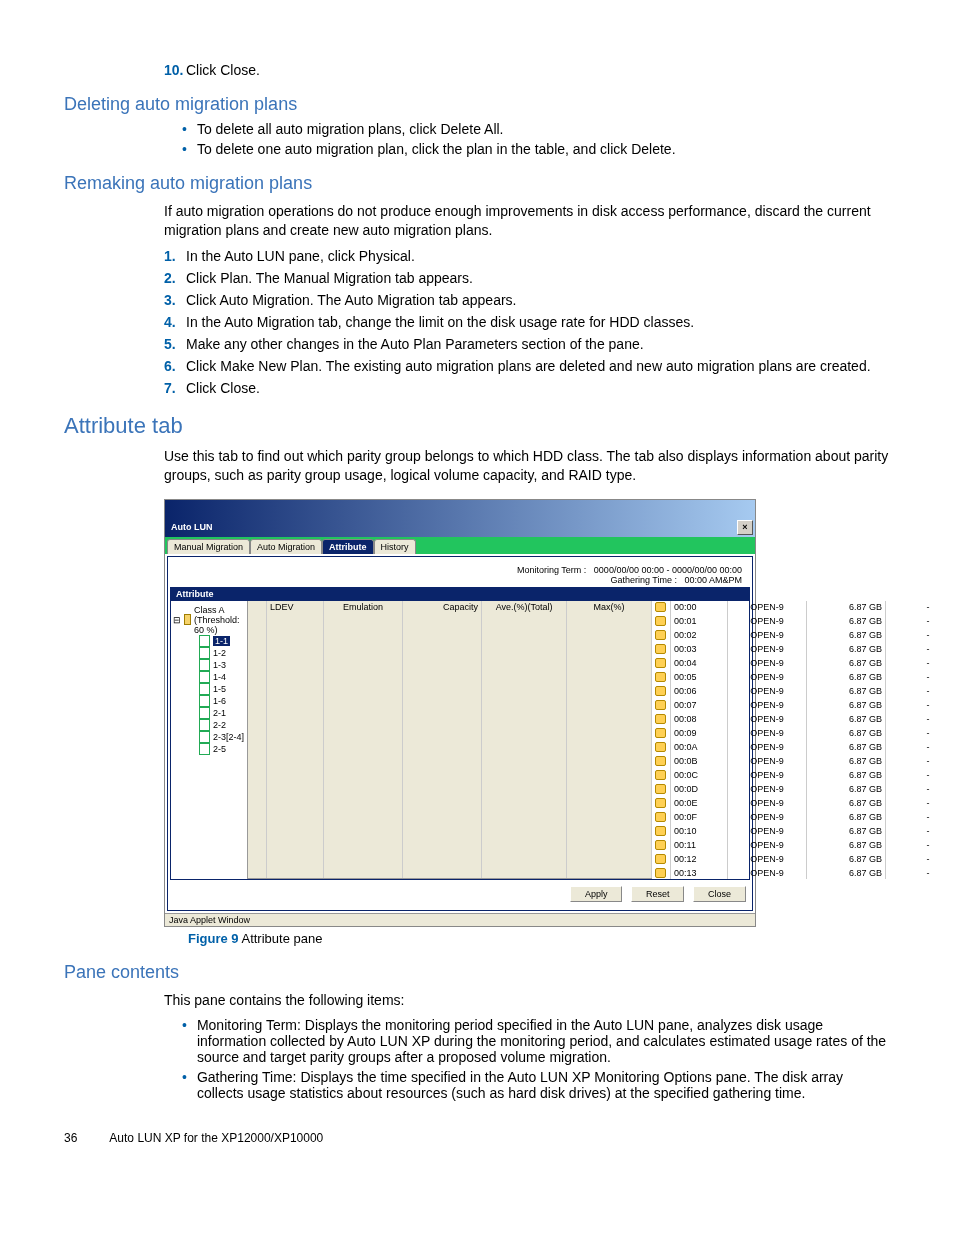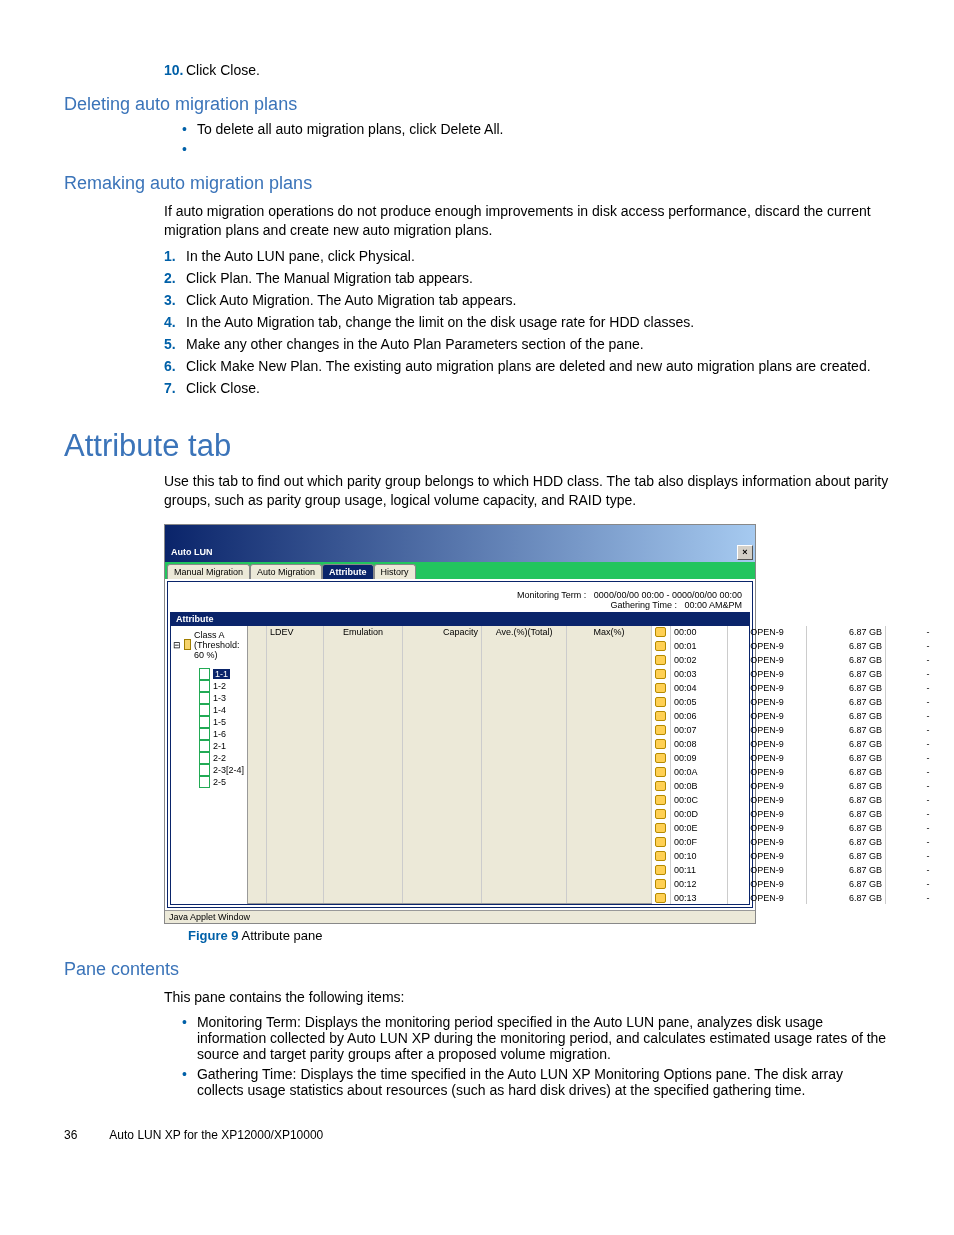--- a/index.html
+++ b/index.html
@@ -5,21 +5,21 @@
   body {
     font-family: Arial, Helvetica, sans-serif;
     font-size: 14px;
     color: #000;
     margin: 0;
     padding: 56px 64px 40px 64px;
     width: 826px;
   }
   .ol-num { color: #0060a8; font-weight: bold; display:inline-block; width:22px; }
   h2.blue { color:#3b74b9; font-weight:400; font-size:18px; margin:16px 0 6px 0; }
-  h1.blue { color:#3b74b9; font-weight:400; font-size:31px; margin:32px 0 8px 0; }
+  h1.blue { color:#3b74b9; font-weight:400; font-size:22px; margin:17px 0 8px 0; }
   .bullets { margin-left:118px; }
   .bullet-row { display:flex; margin:4px 0; }
   .bullet-dot { color:#0060a8; margin-right:10px; }
   .ol-row { display:flex; margin:6px 0 6px 100px; }
   .ol-row .txt { flex:1; }
   p.body { margin:8px 0 8px 100px; line-height:1.35; }
 
   
   .shot-wrap { margin:14px 0 4px 100px; border:1px solid #888; width:590px; font-family:'Tahoma',sans-serif; font-size:9px; color:#000; }
   .titlebar { background:linear-gradient(to right,#0a246a,#a6caf0); color:#fff; padding:20px 2px 2px 6px; display:flex; justify-content:space-between; align-items:center; font-weight:bold; }
@@ -27,21 +27,21 @@
   .tabsbar { background:#22c55e; padding:2px 2px 0 2px; display:flex; }
   .wtab { background:#ece9d8; border:1px solid #888; border-bottom:none; padding:2px 6px; margin-right:0; font-size:9px; border-radius:3px 3px 0 0; }
   .wtab.active { background:#0a246a; color:#fff; font-weight:bold; }
   .pane-body { border:1px solid #0a246a; margin:2px; background:#fff; padding:2px; }
   .mon-row { text-align:right; padding:6px 8px 2px 0; font-size:9px; }
   .attrbar { background:#0a246a; color:#fff; font-weight:bold; padding:2px 6px; font-size:9px; }
   .split { display:flex; border:1px solid #0a246a; border-top:none; }
   .treepane { width:170px; border-right:1px solid #999; background:#fff; padding:4px 2px; font-size:9px; }
   .tree-root { display:flex; align-items:center; gap:3px; }
   .folder { width:11px; height:9px; background:#f6d36b; border:1px solid #a07d00; display:inline-block; }
-  .tree-kids { margin-left:26px;margin-top:8px; }
+  .tree-kids { margin-left:26px; }
   .tree-item { display:flex; align-items:center; gap:3px; line-height:12px; }
   .docicon { width:9px; height:10px; background:#fff; border:1px solid #2a5; display:inline-block; }
   .sel { background:#0a246a; color:#fff; padding:0 2px; }
   .gridpane { flex:1; display:flex; flex-direction:row; }
   .ghead { display:flex; background:#ece9d8; border-bottom:1px solid #999; }
   .ghead > div, .grow > div { border-right:1px solid #ccc; padding:1px 3px; overflow:hidden; white-space:nowrap; }
   .c-ico{width:12px;} .c-ldev{width:50px;} .c-emu{width:72px;text-align:center;} .c-cap{width:72px;text-align:right;} .c-ave{width:78px;text-align:center;} .c-max{width:78px;text-align:center;}
   .gbody { height:278px; overflow:hidden; position:relative; }
   .grow { display:flex; font-size:9px; line-height:10px; }
   .cylicon { width:9px; height:8px; border:1px solid #b58a00; border-radius:2px; background:#ffd054; display:inline-block; }
@@ -64,20 +64,21 @@
 </div>
 
 <h2 class="blue">Deleting auto migration plans</h2>
 <div class="bullets">
   <div class="bullet-row">
       <span class="bullet-dot">•</span>
       <span>To delete all auto migration plans, click Delete All.</span>
     </div>
   <div class="bullet-row">
       <span class="bullet-dot">•</span>
+      <span>To delete one auto migration plan, click the plan in the table, and click Delete.</span>
     </div>
 </div>
 
 <h2 class="blue">Remaking auto migration plans</h2>
 <p class="body">If auto migration operations do not produce enough improvements in disk access performance, discard the current migration plans and create new auto migration plans.</p>
 <div id="remake-steps">
     <div class="ol-row">
       <span class="ol-num">1.</span>
       <span class="txt">In the Auto LUN pane, click Physical.</span>
     </div>
@@ -353,20 +354,25 @@
             </div>
           <div class="scroll">
             <div class="up">▴</div>
             <div style="position:absolute;bottom:0;left:0;right:0">
                 <div class="dn">▾</div>
               </div>
           </div>
         </div>
       </div>
     </div>
+    <div class="btnrow">
+      <span class="wbtn">Apply</span>
+      <span class="wbtn">Reset</span>
+      <span class="wbtn">Close</span>
+    </div>
   </div>
   <div class="statusline">Java Applet Window</div>
 </div>
 <div class="fig-cap"><span class="b">Figure 9</span><span> Attribute pane</span></div>
 
 <h2 class="blue">Pane contents</h2>
 <p class="body">This pane contains the following items:</p>
 <div class="bullets">
   <div class="bullet-row">
       <span class="bullet-dot">•</span>

